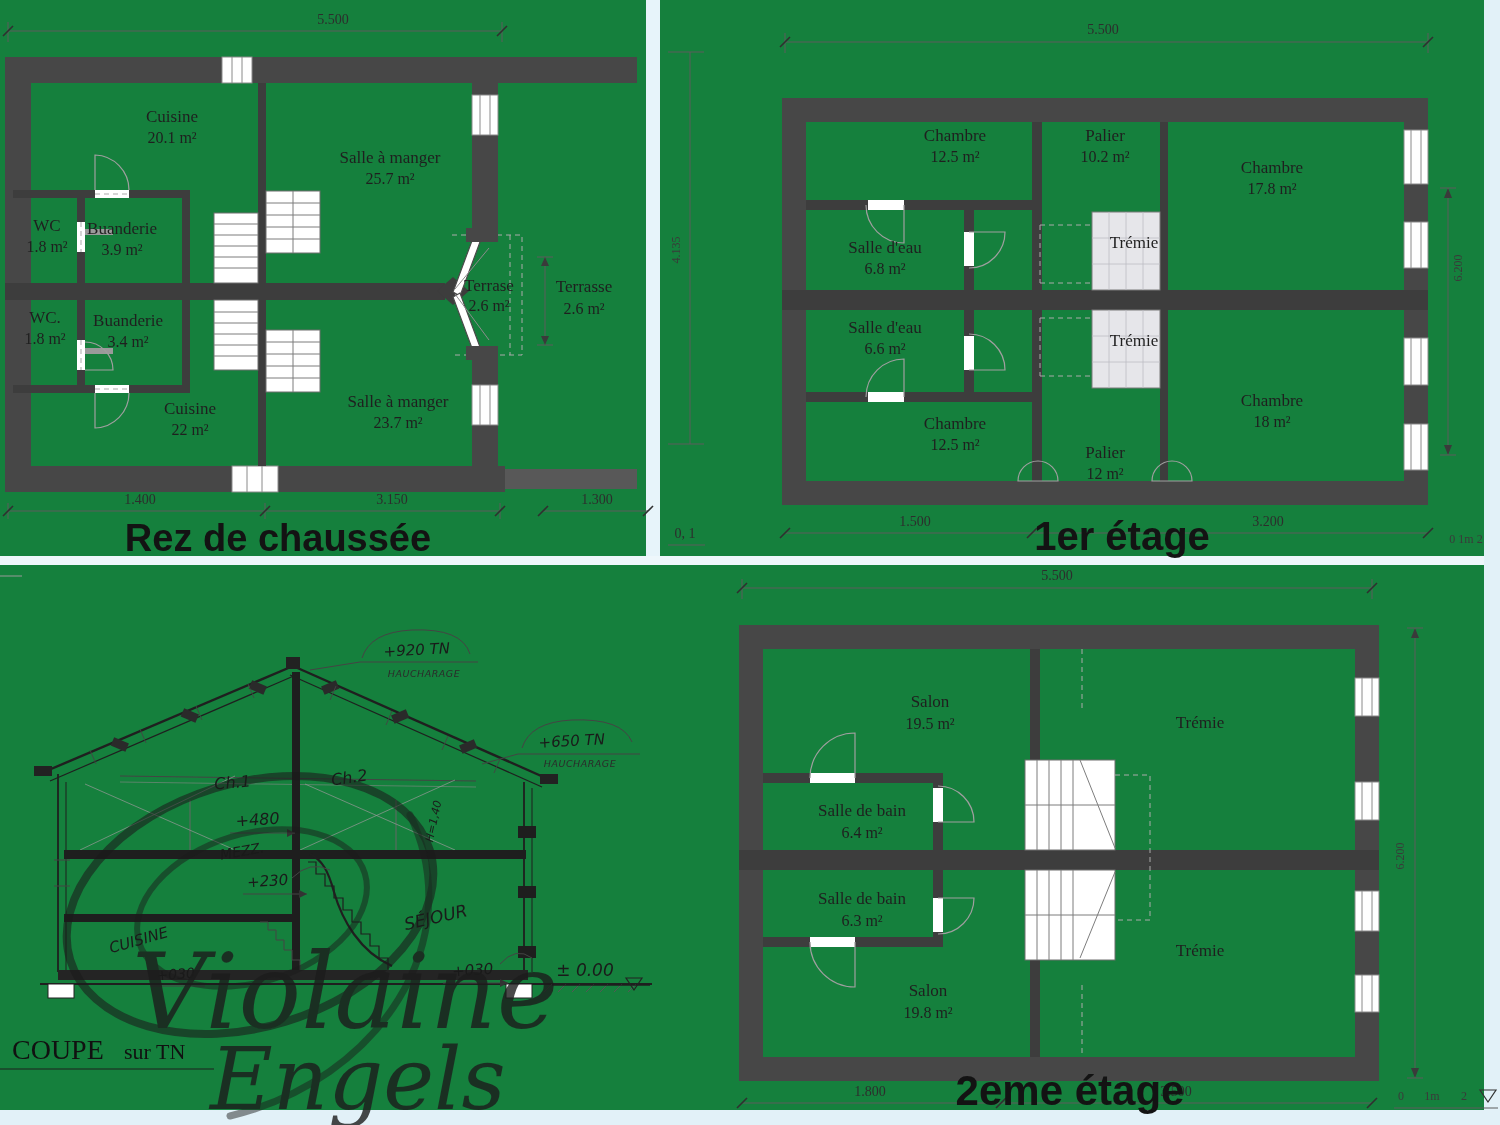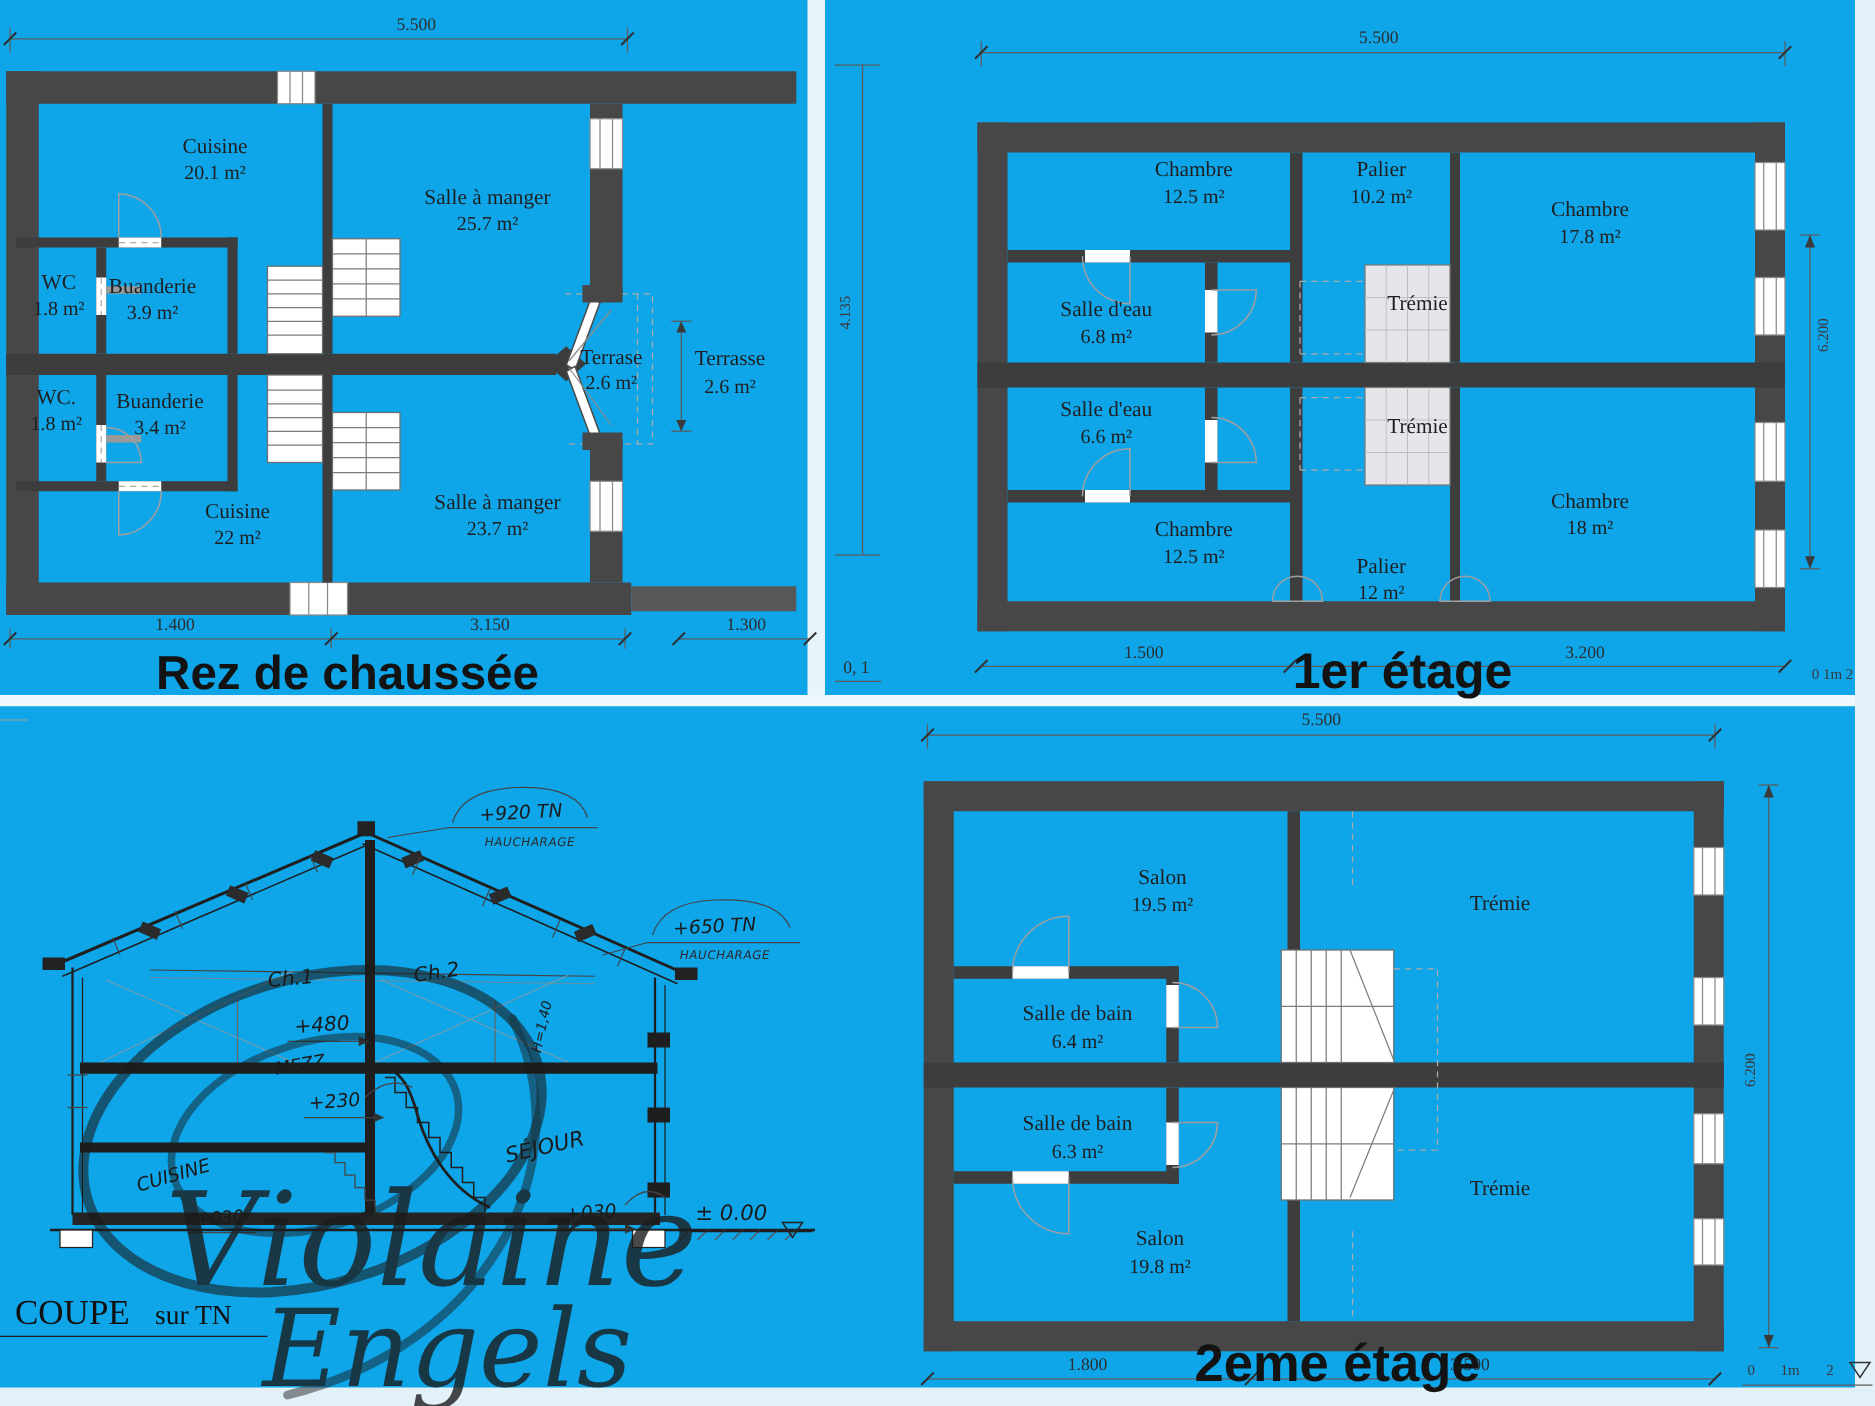--- a/index.html
+++ b/index.html
@@ -1,16 +1,16 @@
 <!DOCTYPE html>
 <html><head>
 <meta charset="utf-8">
 <style>
   html,body{margin:0;padding:0;background:#fdfeff;}
-  #canvas{position:relative;width:1500px;height:1125px;background:#0ea5e9;overflow:hidden;
+  #canvas{position:relative;width:1500px;height:1125px;background:#15803d;overflow:hidden;
           font-family:"Liberation Serif",serif;}
   .band{position:absolute;}
   svg{position:absolute;left:0;top:0;overflow:visible;}
   .wall{fill:#474747;}
   .wallmid{fill:#585858;}
   .partwall{fill:#3d3d3d;}
   .lbl{font-family:"Liberation Serif",serif;fill:#1f1f1f;text-anchor:middle;font-size:17px;}
   .area{font-family:"Liberation Serif",serif;fill:#1f1f1f;text-anchor:middle;font-size:16px;}
   .dimtxt{font-family:"Liberation Serif",serif;fill:#2d2d2d;text-anchor:middle;font-size:14px;}
   .dimsm{font-family:"Liberation Serif",serif;fill:#3a3a3a;text-anchor:middle;font-size:12px;}

